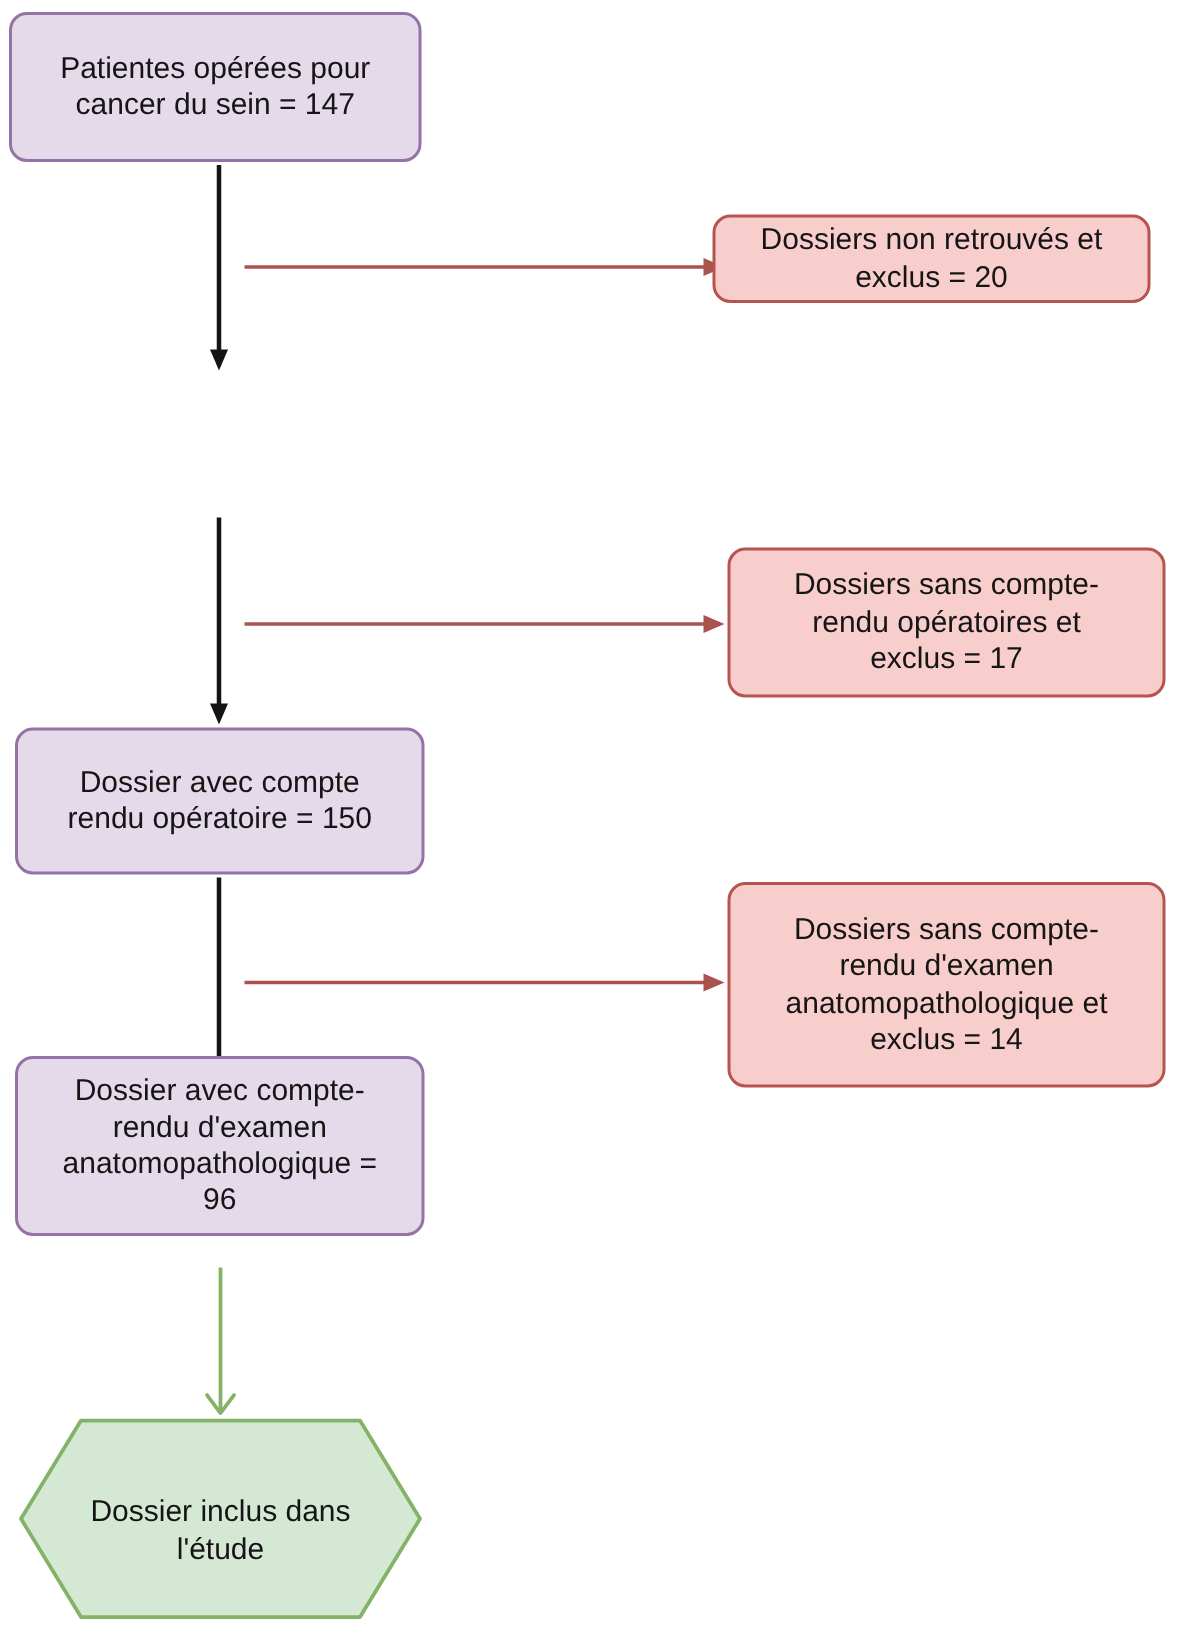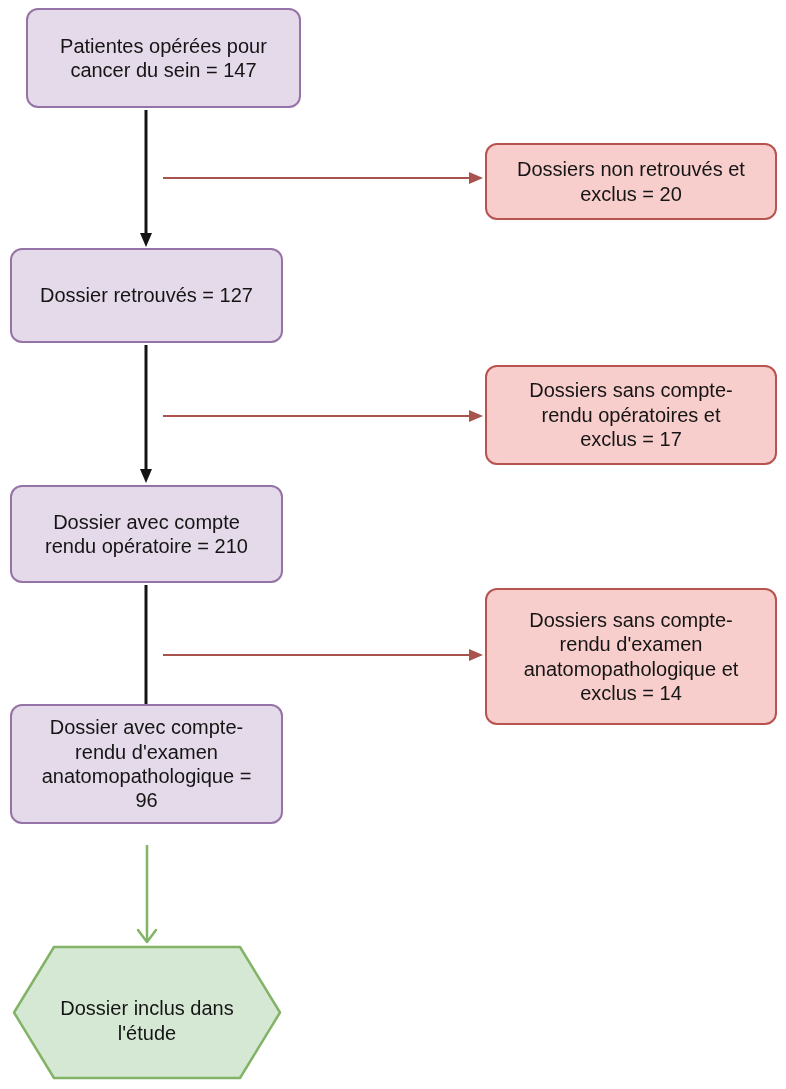--- a/index.html
+++ b/index.html
@@ -63,42 +63,39 @@
       <line class="ln-red" x1="163" y1="655" x2="470" y2="655"></line>
       <polygon class="hd-red" points="483,655 469,649 469,661"></polygon>
     </g>
 
     <g>
       <line class="ln-green" x1="147" y1="845" x2="147" y2="941"></line>
       <polyline class="hd-green" points="138,930 147,942 156,930"></polyline>
     </g>
   </svg>
 
-  <div class="node purple" style="left:26px;top:8px;width:275px;height:100px;justify-content:center;">
+  <div class="node purple" style="left:6px;top:8px;width:275px;height:100px;justify-content:center;">
     <span class="lbl">Patientes opérées pour
 cancer du sein = 147</span>
   </div>
 
-  <div class="node purple" style="left:10px;top:248px;width:273px;height:95px;">
-    <span class="lbl">Dossier retrouvés = 127</span>
-  </div>
 
   <div class="node purple" style="left:10px;top:485px;width:273px;height:98px;">
     <span class="lbl">Dossier avec compte
-rendu opératoire = 210</span>
+rendu opératoire = 150</span>
   </div>
 
   <div class="node purple" style="left:10px;top:704px;width:273px;height:120px;">
     <span class="lbl">Dossier avec compte-
 rendu d'examen
 anatomopathologique =
 96</span>
   </div>
 
-  <div class="node pink" style="left:485px;top:143px;width:292px;height:77px;">
+  <div class="node pink" style="left:475px;top:143px;width:292px;height:59px;">
     <span class="lbl">Dossiers non retrouvés et
 exclus = 20</span>
   </div>
 
   <div class="node pink" style="left:485px;top:365px;width:292px;height:100px;">
     <span class="lbl">Dossiers sans compte-
 rendu opératoires et
 exclus = 17</span>
   </div>
 

